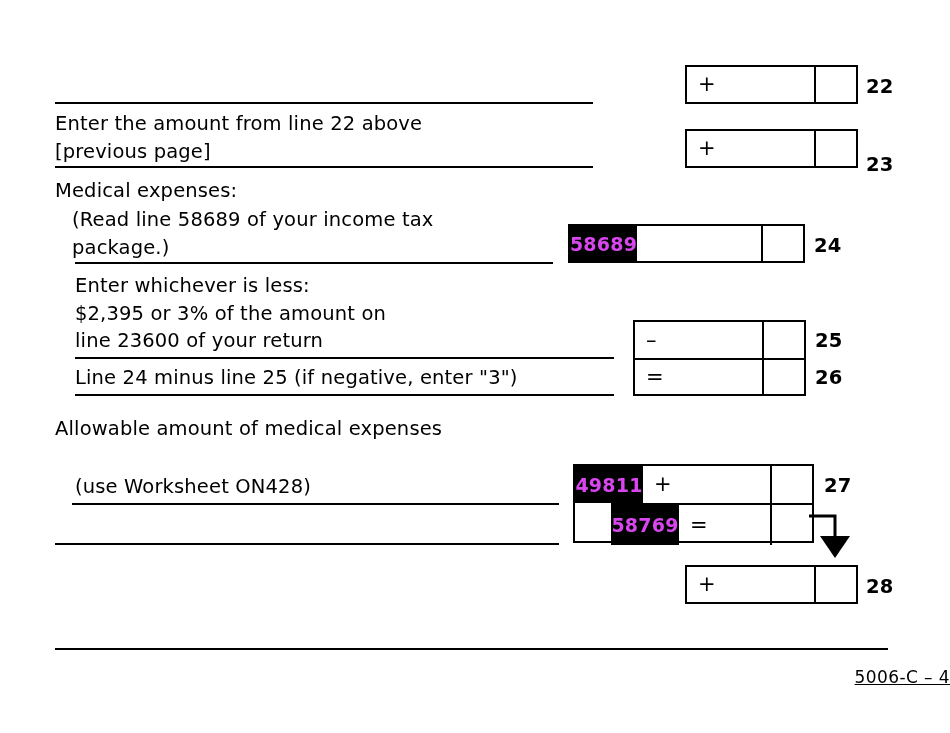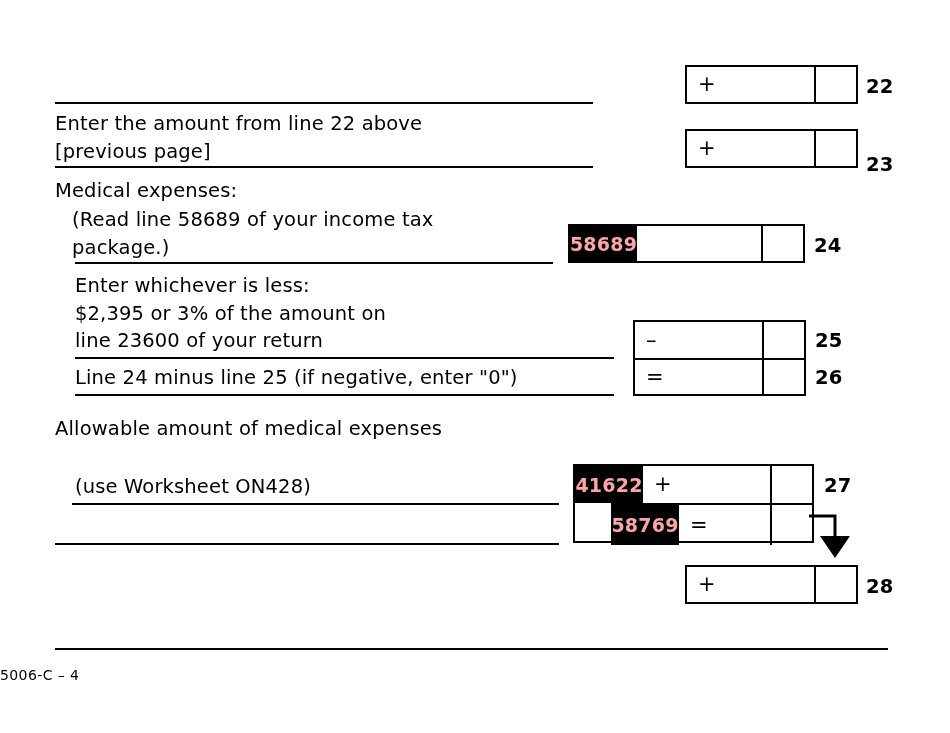--- a/index.html
+++ b/index.html
@@ -48,21 +48,21 @@
     box-sizing: border-box;
     border: 2px solid #000000;
     background: #ffffff;
     display: flex;
     align-items: stretch;
   }
   
   .code {
     box-sizing: border-box;
     background: #000000;
-    color: #fca5a5;
+    color: #d946ef;
     font-weight: bold;
     font-size: 19px;
     letter-spacing: 0.2px;
     display: flex;
     align-items: center;
     justify-content: center;
     padding: 0 4px;
     flex: 0 0 auto;
   }
   
@@ -110,23 +110,24 @@
     white-space: nowrap;
   }
 
   
   .arrowwrap { position: absolute; }
 
   
   .footer {
     position: absolute;
     width: 100%;
-    text-align: left;
-    font-size: 14px;
+    text-align: right;
+    font-size: 17px;
     letter-spacing: 0.4px;
+    text-decoration: underline;
   }
 </style>
 </head>
 <body>
 
 <div id="page">
 
   <div class="rule" style="left:55px; top:102px; width:538px;"></div>
 
   <div class="amtbox" style="left:685px; top:65px; width:173px; height:39px;">
@@ -165,21 +166,21 @@
   </div>
   <div class="lineno" style="left:814px; top:234px;">24</div>
 
   <div class="fblock" style="left:75px; top:272px;">
     <div><span>Enter </span><span class="b">whichever is less</span><span>:</span></div>
     <div>$2,395 or 3% of the amount on</div>
     <div>line 23600 of your return</div>
   </div>
   <div class="rule" style="left:75px; top:357px; width:539px;"></div>
 
-  <div class="fblock" style="left:75px; top:364px;">Line 24 minus line 25 (if negative, enter "0")</div>
+  <div class="fblock" style="left:75px; top:364px;">Line 24 minus line 25 (if negative, enter "3")</div>
   <div class="rule" style="left:75px; top:394px; width:539px;"></div>
 
   <div class="stack" style="left:633px; top:320px; width:173px; height:76px;">
     <div class="row" style="height:36px;">
       <div class="dollars">
         <span class="op">–</span>
       </div>
       <div class="cents" style="width:42px;"></div>
     </div>
     <div class="row" style="height:36px;">
@@ -195,21 +196,21 @@
   <div class="fblock" style="left:55px; top:415px;">
     <div>Allowable amount of medical expenses</div>
   </div>
   <div class="fblock" style="left:75px; top:473px;text-align:right;">(use Worksheet ON428)</div>
   <div class="rule" style="left:72px; top:503px; width:487px;"></div>
 
   <div class="rule" style="left:55px; top:543px; width:504px;"></div>
 
   <div class="stack" style="left:573px; top:464px; width:241px; height:79px;">
     <div class="row" style="height:37px;">
-      <div class="code" style="width:68px;">41622</div>
+      <div class="code" style="width:68px;">49811</div>
       <div class="dollars">
         <span class="op">+</span>
       </div>
       <div class="cents" style="width:42px;"></div>
     </div>
     <div class="row" style="height:42px;margin-left:36px;">
       <div class="code" style="width:68px;">58769</div>
       <div class="dollars">
         <span class="op">=</span>
       </div>

